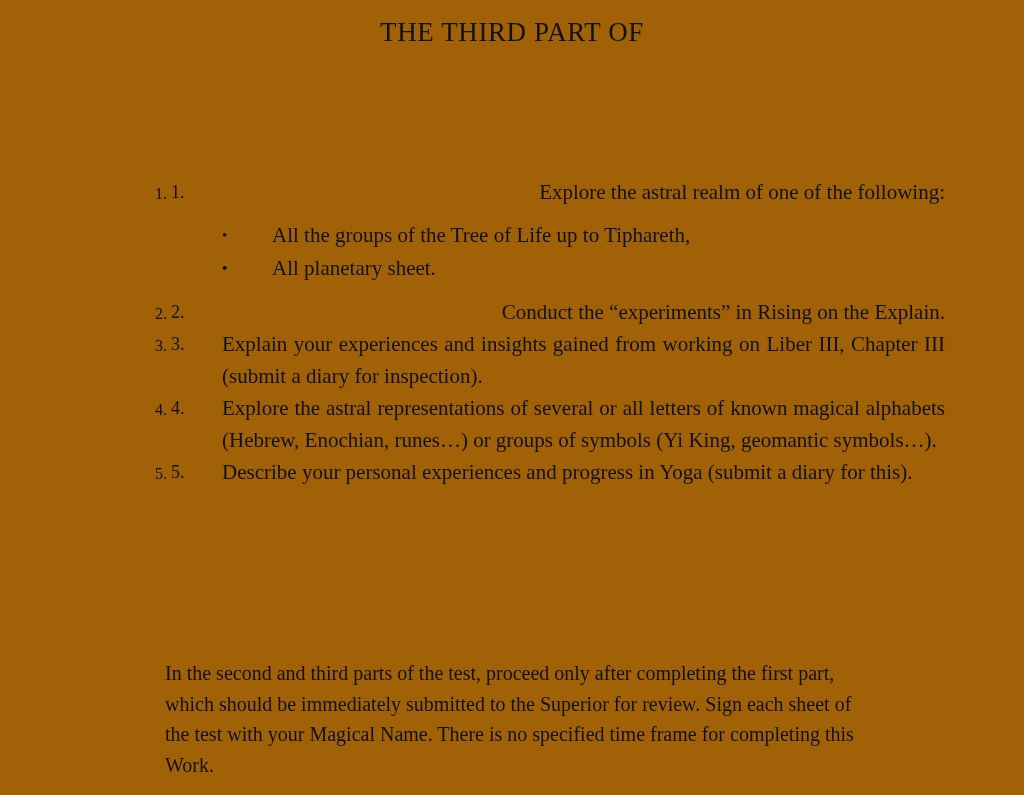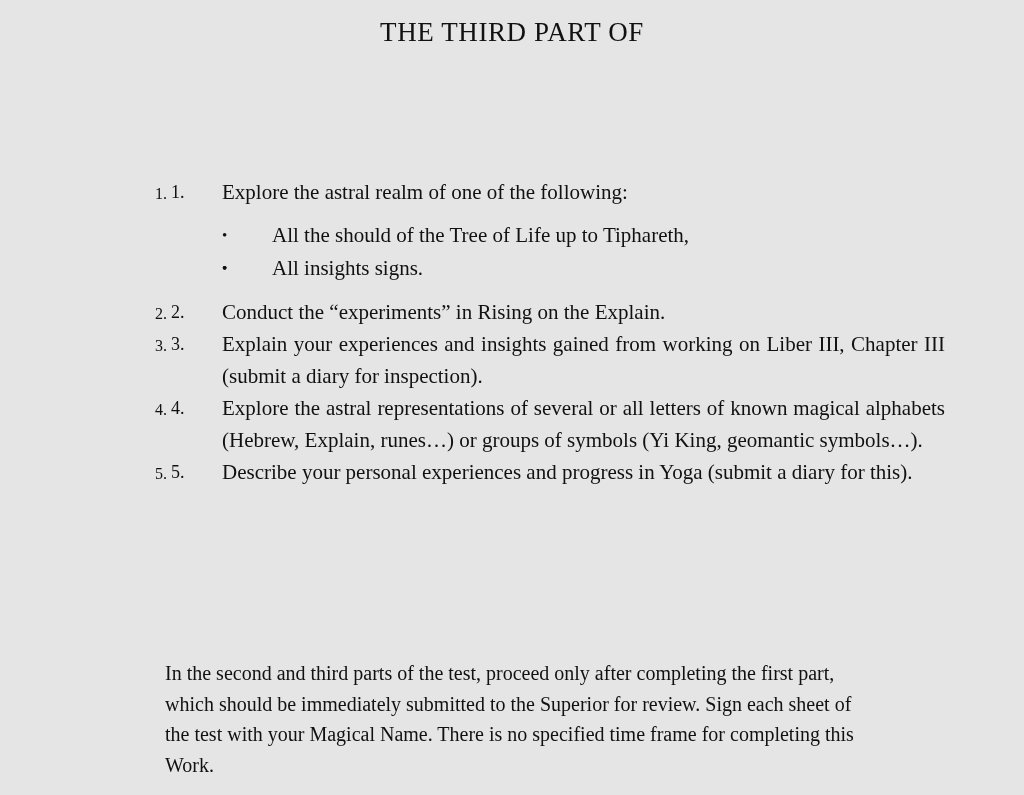--- a/index.html
+++ b/index.html
@@ -10,21 +10,21 @@
   }
   body {
     font-family: "Liberation Serif", "DejaVu Serif", serif;
     color: #101010;
     -webkit-font-smoothing: antialiased;
   }
   .page {
     position: relative;
     width: 1024px;
     height: 795px;
-    background: #e5e5e5;
+    background: #a16207;
     overflow: hidden;
     box-sizing: border-box;
   }
 
   
   .title-block {
     position: absolute;
     left: 0;
     top: 12px;
     width: 1024px;
@@ -71,21 +71,21 @@
   }
   .item-text {
     font-size: 21px;
     line-height: 32px;
     text-align: justify;
     text-justify: inter-word;
     color: #111111;
     hyphens: manual;
   }
   .item-text.nowrap-single {
-    text-align: left;
+    text-align: right;
   }
 
   
   .li-1 { margin-bottom: 12px; }
   .li-2 { margin-bottom: 0px; }
   .li-3 { margin-bottom: 0px; }
   .li-4 { margin-bottom: 0px; }
   .li-5 { margin-bottom: 0px; }
 
   
@@ -137,48 +137,48 @@
   <div class="content">
 
     <ol class="ordered-list">
 
       <li class="list-item li-1">
         <span class="item-number">1.</span>
         <div class="item-text nowrap-single">Explore the astral realm of one of the following:</div>
         <ul class="bullet-list">
           <li class="bullet-item">
             <span class="bullet-glyph">•</span>
-            <span>All the should of the Tree of Life up to Tiphareth,</span>
+            <span>All the groups of the Tree of Life up to Tiphareth,</span>
           </li>
           <li class="bullet-item">
             <span class="bullet-glyph">•</span>
           </li>
           <li class="bullet-item">
             <span class="bullet-glyph">•</span>
           </li>
           <li class="bullet-item">
             <span class="bullet-glyph">•</span>
-            <span>All insights signs.</span>
+            <span>All planetary sheet.</span>
           </li>
         </ul>
       </li>
 
       <li class="list-item li-2">
         <span class="item-number">2.</span>
         <div class="item-text nowrap-single">Conduct the “experiments” in Rising on the Explain.</div>
       </li>
 
       <li class="list-item li-3">
         <span class="item-number">3.</span>
         <div class="item-text">Explain your experiences and insights gained from working on Liber III, Chapter III (submit a diary for inspection).</div>
       </li>
 
       <li class="list-item li-4">
         <span class="item-number">4.</span>
-        <div class="item-text">Explore the astral representations of several or all letters of known magical alphabets (Hebrew, Explain, runes…) or groups of symbols (Yi King, geomantic symbols…).</div>
+        <div class="item-text">Explore the astral representations of several or all letters of known magical alphabets (Hebrew, Enochian, runes…) or groups of symbols (Yi King, geomantic symbols…).</div>
       </li>
 
       <li class="list-item li-5">
         <span class="item-number">5.</span>
         <div class="item-text">Describe your personal experiences and progress in Yoga (submit a diary for this).</div>
       </li>
 
     </ol>
 
     <div class="closing">In the second and third parts of the test, proceed only after completing the first part, which should be immediately submitted to the Superior for review. Sign each sheet of the test with your Magical Name. There is no specified time frame for completing this Work.</div>

